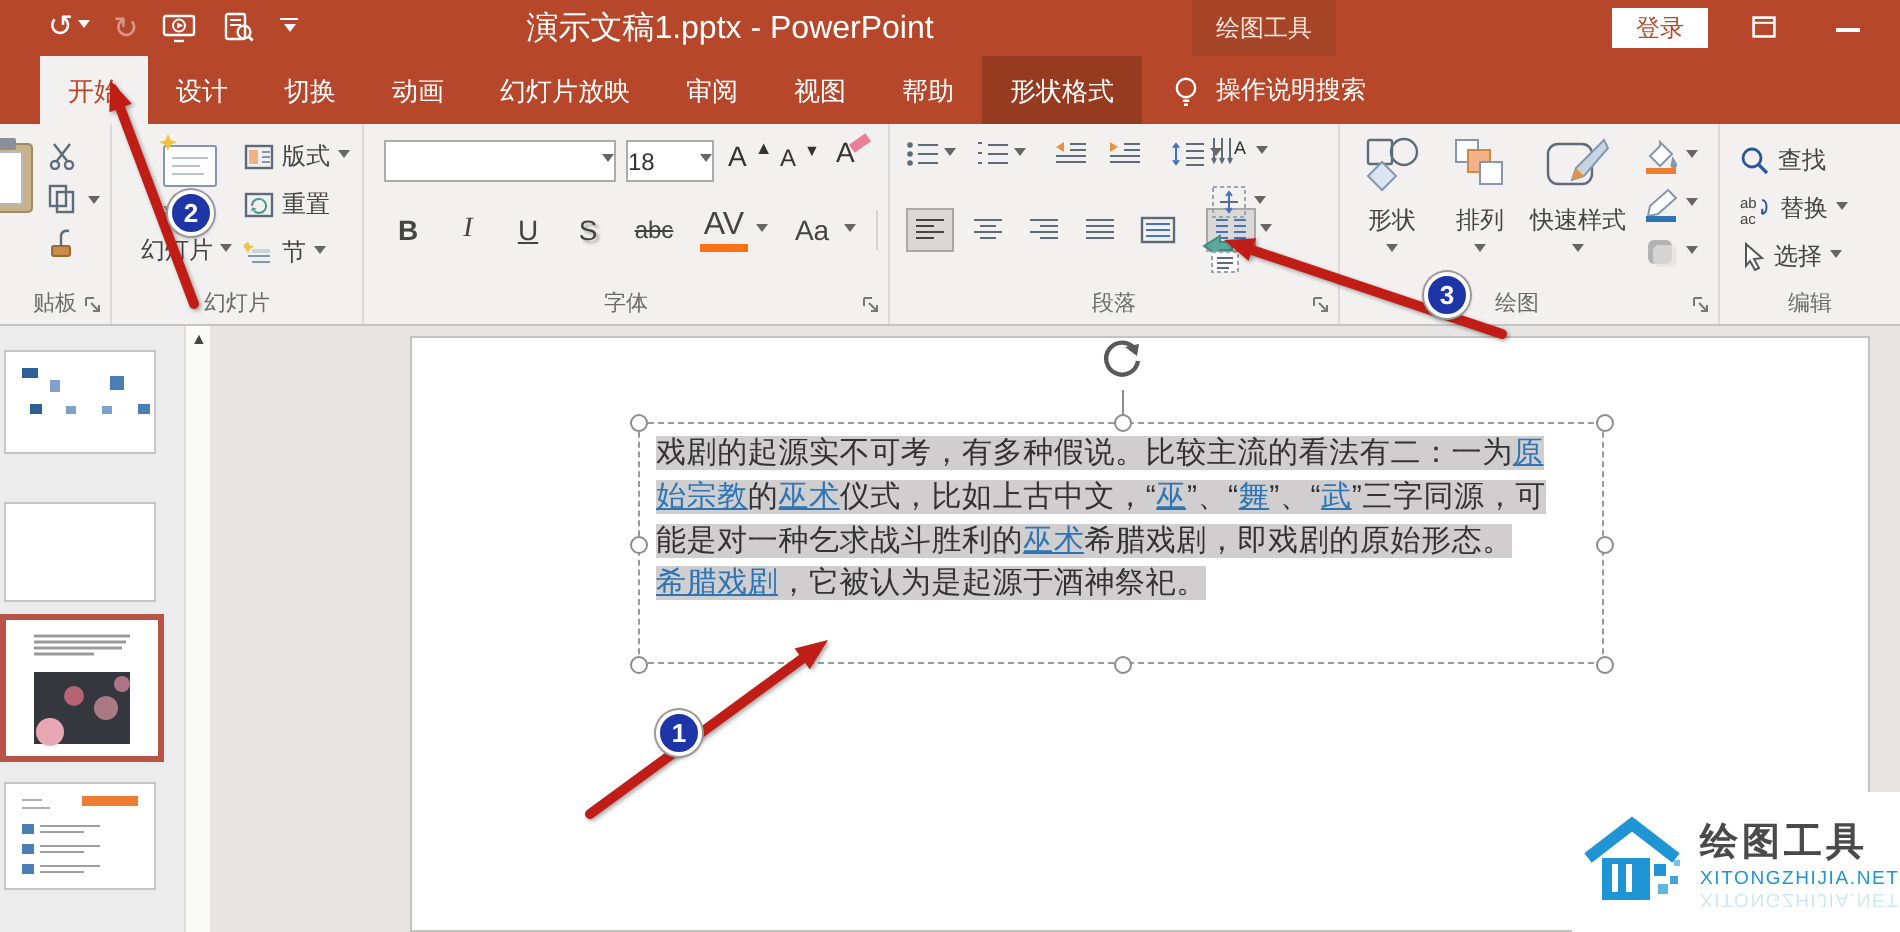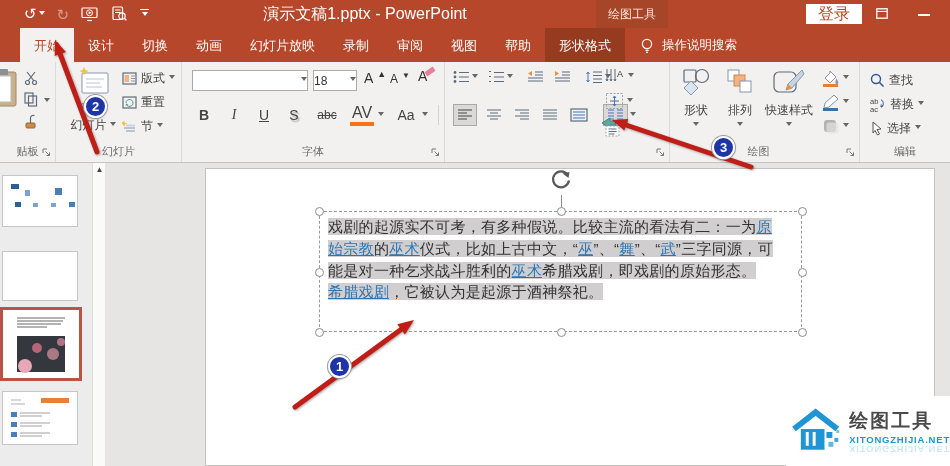--- a/index.html
+++ b/index.html
@@ -10,21 +10,21 @@
   
   .titlebar{position:absolute;left:0;top:0;width:950px;height:28px;background:#B7472A;color:#fff}
   .qat{position:absolute;left:24px;top:0;height:28px;display:flex;align-items:center;gap:12px}
   .qat .glyph{font-size:15px;line-height:1;color:#fff}
   .qat .dim{color:rgba(255,255,255,.45)}
   .mini-caret{display:inline-block;width:0;height:0;border:3px solid transparent;border-top:4px solid #fff;margin-left:2px;vertical-align:middle}
   .qat-more{display:inline-flex;flex-direction:column;align-items:center}
   .qat-more .bar{width:9px;height:1.5px;background:#fff;margin-bottom:2px}
   .app-title{position:absolute;left:240px;top:0;width:250px;height:28px;display:flex;align-items:center;justify-content:center;font-size:16px;color:#fff;white-space:nowrap}
   .ctx-strip{position:absolute;left:596px;top:0;width:72px;height:28px;background:#A64527;display:flex;align-items:center;justify-content:center;font-size:12px;color:#ffe3d8}
-  .signin-btn{position:absolute;left:806px;top:4px;height:20px;padding:0 12px;background:#fff;color:#B7472A;font-size:16px;display:flex;align-items:center;border:none;cursor:pointer}
+  .signin-btn{position:absolute;left:806px;top:4px;height:20px;padding:0 12px;background:#fff;color:#B7472A;font-size:12px;display:flex;align-items:center;border:none;cursor:pointer}
   .win-restore{position:absolute;left:876px;top:8px;width:12px;height:11px}
   .win-min{position:absolute;left:918px;top:14px;width:12px;height:2px;background:#fff}
 
   
   .tabrow{position:absolute;left:0;top:28px;width:950px;height:34px;background:#B7472A;display:flex;align-items:stretch}
   .tabs{display:flex;margin-left:20px}
   .tab{padding:18px 14px;display:flex;align-items:center;font-size:13px;color:#fff;cursor:pointer;white-space:nowrap}
   .tab.active{background:#f3f1ef;color:#B7472A}
   .tab.contextual{background:#963A20}
   .search-area{display:flex;align-items:center;gap:7px;margin-left:14px;font-size:12.5px;color:#fff}
@@ -55,21 +55,21 @@
   .hd{position:absolute;width:9px;height:9px;border-radius:50%;background:#fff;border:1px solid #8c8c8c}
   .rot-line{position:absolute;left:241px;top:-17px;width:1px;height:17px;background:#8c8c8c}
   .tb-text{position:absolute;left:8px;top:4px;font-size:15px;line-height:21.8px;color:#333;letter-spacing:.3px}
   .tb-line{white-space:nowrap}
   .seg{background:#d0cece}
   .seg.lk{color:#2E75B6;text-decoration:underline;cursor:pointer}
 
   
   .watermark{position:absolute;left:786px;top:396px;width:164px;height:70px;background:#fff;display:flex;align-items:center;gap:7px;padding-left:5px;z-index:40}
   .wm-text .nm{font-size:19px;font-weight:bold;color:#4a4a4a;letter-spacing:2px}
-  .wm-text .dm{font-size:9.5px;font-weight:bold;color:#2095D5;letter-spacing:.8px}
+  .wm-text .dm{font-size:9.5px;font-weight:normal;color:#2095D5;letter-spacing:.8px}
   .wm-text .dm.refl{opacity:.22;transform:scaleY(-1);margin-top:-1px}
 
   
   .anno-svg{position:absolute;left:0;top:0;width:950px;height:466px;pointer-events:none;z-index:55;filter:drop-shadow(1px 1px 1px rgba(0,0,0,.35))}
   .badge{position:absolute;width:23px;height:23px;border-radius:50%;background:#1D35A7;border:2px solid #fff;box-shadow:0 0 0 1px #9a9a9a,0 1px 2px rgba(0,0,0,.35);color:#fff;font-size:13px;font-weight:bold;display:flex;align-items:center;justify-content:center;z-index:60}
 
   svg{display:block}
   .icon-stroke{stroke:#5d6b7a;fill:none;stroke-width:1.2}
 </style>
 </head>
@@ -108,21 +108,20 @@
     <div class="win-min"></div>
   </div>
 
   <div class="tabrow">
     <div class="tabs">
         <div class="tab active">开始</div>
         <div class="tab">设计</div>
         <div class="tab">切换</div>
         <div class="tab">动画</div>
         <div class="tab">幻灯片放映</div>
-        <div class="tab">录制</div>
         <div class="tab">审阅</div>
         <div class="tab">视图</div>
         <div class="tab">帮助</div>
         <div class="tab contextual">形状格式</div>
       </div>
     <div class="search-area">
       <svg width="16" height="17" viewBox="0 0 16 17">
           <circle cx="8" cy="7" r="4.6" stroke="#fff" fill="none" stroke-width="1.2"></circle>
           <path d="M6.4 13.4h3.2M7 15.4h2" stroke="#fff" stroke-width="1.2"></path>
         </svg>
@@ -308,20 +307,21 @@
           </svg>
         <span class="caret"></span>
       </div>
       <div class="btnrow" style="left:155px;top:54px">
         <svg width="24" height="22" viewBox="0 0 24 22">
             <path d="M2 7l8-5v3h6v4h-6v3z" fill="#5fa8a0" stroke="#3d8a80"></path>
             <rect x="6" y="10" width="13" height="10" stroke="#9aa5b1" stroke-dasharray="2 1.5" fill="#fff"></rect>
             <path d="M8.5 13h8M8.5 15.5h8M8.5 18h6" stroke="#5d6b7a"></path>
           </svg>
       </div>
+      <div class="glabel">段落</div>
       <svg class="launcher" viewBox="0 0 10 10">
           <path d="M1 1h4M1 1v4M3.5 3.5l4 4M7.5 4.5v3h-3" stroke="#777" fill="none"></path>
         </svg>
     </div>
 
     <div class="rgroup" style="left:670px;width:190px">
       <div class="big-btn" style="left:6px;top:6px;width:40px">
         <svg width="30" height="30" viewBox="0 0 30 30">
             <rect x="3" y="2" width="12" height="12" rx="1" class="icon-stroke" fill="#fff"></rect>
             <circle cx="21" cy="8" r="6.5" class="icon-stroke" fill="#fff"></circle>

